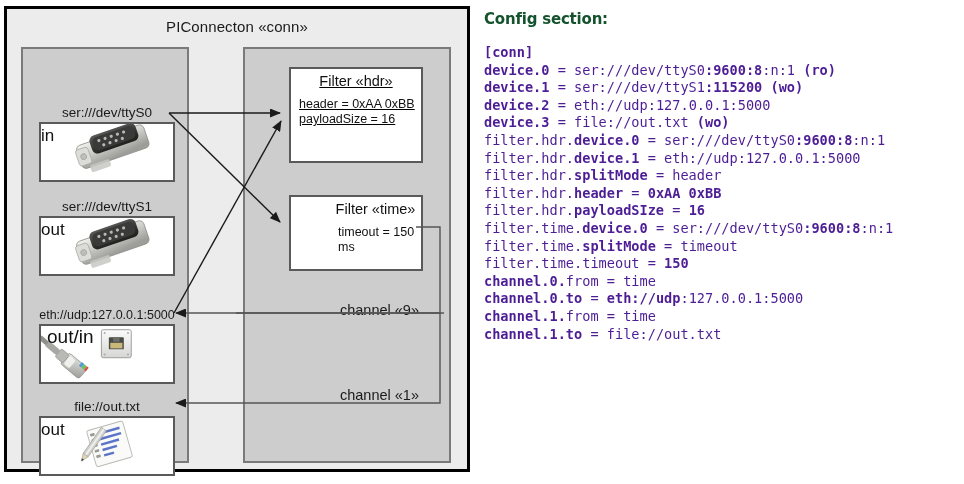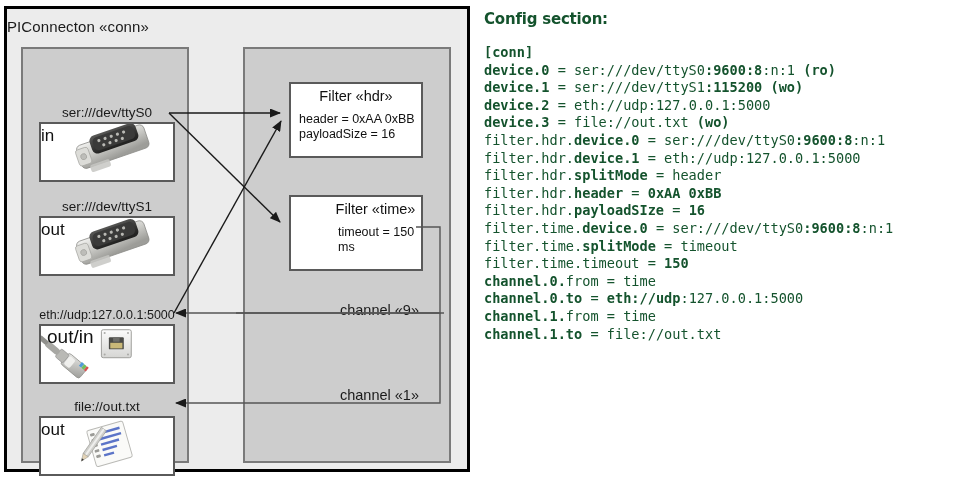--- a/index.html
+++ b/index.html
@@ -9,21 +9,21 @@
     font-family:"Liberation Sans", sans-serif;
     color:#000000;
     -webkit-font-smoothing:antialiased;
   }
   
   #diagram-frame{
     position:absolute;left:4px;top:6px;width:466px;height:466px;
     background:#ececec;border:3px solid #000000;box-sizing:border-box;
   }
   #diagram-title{
-    position:absolute;left:0;top:9px;width:100%;
+    position:absolute;left:0;top:9px;width:100%;text-align:center;
     font-size:15px;color:#1a1a1a;letter-spacing:0.1px;
   }
   
   .panel{
     position:absolute;background:#cdcdcd;border:2px solid #7a7a7a;
     box-sizing:border-box;
   }
   #devices-panel{left:14px;top:38px;width:168px;height:416px;}
   #filters-panel{left:236px;top:38px;width:208px;height:416px;}
   .panel-title{
@@ -52,21 +52,21 @@
   #dev-eth {top:258px;}
   #dev-file{top:350px;}
   
   #dev-eth .device-caption{width:150px;margin-left:-7px;font-size:12.5px;}
 
   
   .filter-box{
     position:absolute;background:#ffffff;border:2px solid #5a5a5a;
     box-sizing:border-box;
   }
-  #filter-hdr {left:282px;top:73px;width:134px;height:76px;}
+  #filter-hdr {left:282px;top:58px;width:134px;height:96px;text-decoration:underline;}
   #filter-time{left:282px;top:186px;width:134px;height:76px;padding-left:39px;}
   .filter-title{
     text-align:center;font-size:14.5px;color:#111111;margin-top:4px;
   }
   .filter-props{
     margin:8px 0 0 8px;font-size:12.5px;color:#111111;line-height:15px;
   }
   
   .channel-label{
     position:absolute;font-size:14.5px;color:#1a1a1a;text-align:right;
@@ -82,21 +82,21 @@
   #config-section{
     position:absolute;left:482px;top:6px;width:478px;height:470px;
   }
   #config-heading{
     font-family:"DejaVu Sans", sans-serif;font-weight:bold;
     font-size:15px;color:#14532d;margin:4px 0 0 2px;letter-spacing:-0.2px;
   }
   #config-lines{
     margin:16px 0 0 2px;
     font-family:"DejaVu Sans Mono","Liberation Mono",monospace;
-    font-size:13.6px;line-height:17.6px;color:#14532d;white-space:pre;
+    font-size:13.6px;line-height:17.6px;color:#4c1d95;white-space:pre;
   }
   .cfg-line{white-space:pre;}
   .b{font-weight:bold;}
 </style>
 </head>
 <body>
 
 <div id="diagram-frame">
 
   <div id="diagram-title">PIConnecton «conn»</div>

